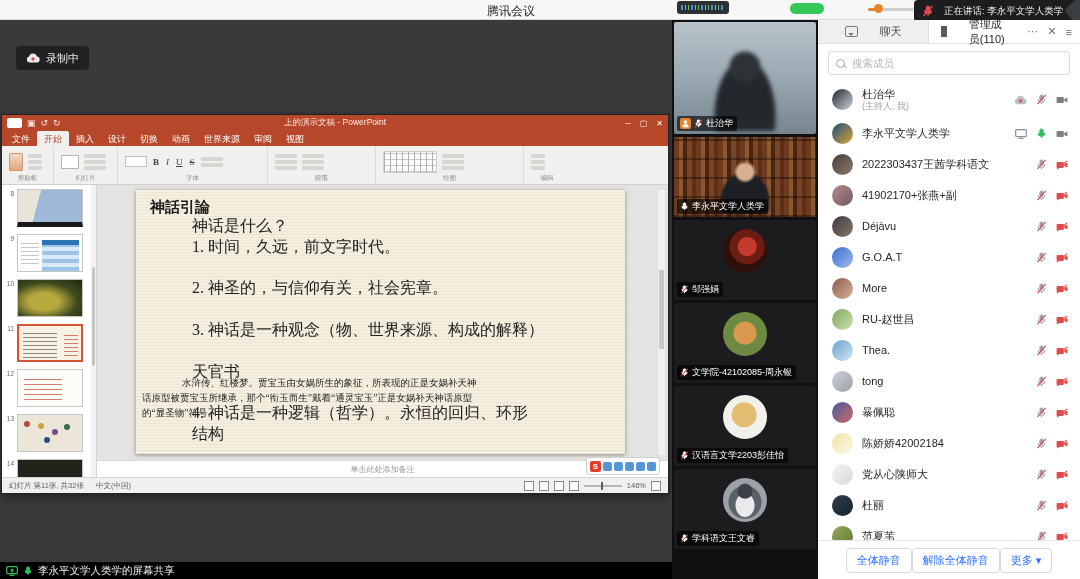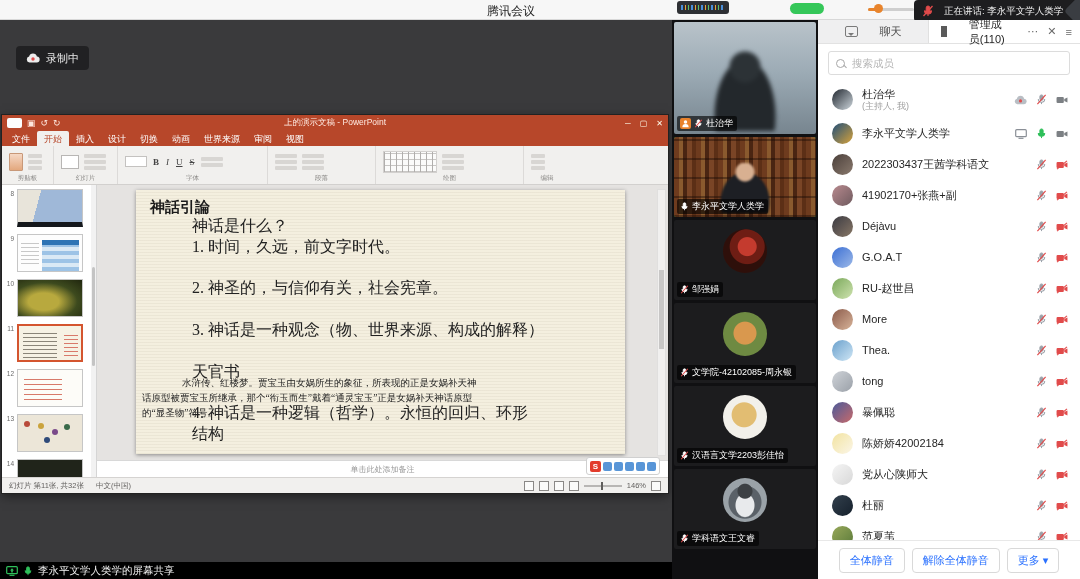--- a/index.html
+++ b/index.html
@@ -136,21 +136,21 @@
   #mlist{overflow:hidden;height:460px;}
   .mrow{display:flex;align-items:center;padding:0 12px 0 14px;height:31px;}
   .mrow.is-sub{height:37px;}
   .mava{width:21px;height:21px;border-radius:50%;margin-right:9px;flex:none;background:#ccc;}
   .mnames{display:flex;flex-direction:column;line-height:1.15;min-width:0;}
   .mname{font-size:11px;color:#262626;white-space:nowrap;overflow:hidden;text-overflow:ellipsis;max-width:150px;}
   .msub{font-size:9px;color:#9e9e9e;}
   .micons{margin-left:auto;display:flex;gap:9px;align-items:center;flex:none;}
   .micons .ic{display:flex;align-items:center;}
   .cloud-ic svg{display:block}
-  .panel-footer{position:absolute;bottom:0;left:0;right:0;height:38px;background:#fff;border-top:1px solid #e8e8e8;display:flex;align-items:center;justify-content:center;gap:7px;}
+  .panel-footer{position:absolute;bottom:0;left:0;right:0;height:38px;background:#fff;border-top:1px solid #e8e8e8;display:flex;align-items:center;justify-content:center;gap:0;}
   .fbtn{font-size:11px;color:#2970ff;border:1px solid #d9d9d9;border-radius:4px;padding:4px 10px;background:#fff;white-space:nowrap;cursor:pointer;font-family:"Liberation Sans",sans-serif;}
 </style>
 </head>
 <body>
 
 <div id="menubar">
   <span class="mb-title">腾讯会议</span>
   <span class="mb-widget">
       <i></i>
     </span>
@@ -685,49 +685,49 @@
             <svg viewBox="0 0 13 11" width="12" height="10">
               <rect class="cam-b" x="0.5" y="2.2" width="8" height="6.6" rx="1.2"></rect>
               <path class="cam-b" d="M9 4.5 L12.5 2.7 V8.3 L9 6.5 Z"></path>
               <line class="slash" x1="1" y1="10" x2="12" y2="1" stroke-width="1.3"></line>
             </svg>
           </span>
         </span>
       </div>
 
       <div class="mrow">
+        <span class="mava" style="background: linear-gradient(135deg, rgb(138, 90, 74), rgb(216, 180, 154));"></span>
+        <span class="mnames">
+          <span class="mname">More</span>
+
+        </span>
+        <span class="micons">
+
+          <span class="ic mic" data-st="muted">
+            <svg viewBox="0 0 12 12" width="11" height="11">
+              <rect class="mic-b" x="4.2" y="1" width="3.6" height="6" rx="1.8"></rect>
+              <path class="mic-b" d="M2.5 5.5 a3.5 3.5 0 0 0 7 0" stroke-width="1.1" fill="none"></path>
+              <line class="mic-b" x1="6" y1="9" x2="6" y2="11" stroke-width="1.1"></line>
+              <line class="slash" x1="1.5" y1="11" x2="10.5" y2="1" stroke-width="1.3"></line>
+            </svg>
+          </span>
+          <span class="ic cam" data-st="red">
+            <svg viewBox="0 0 13 11" width="12" height="10">
+              <rect class="cam-b" x="0.5" y="2.2" width="8" height="6.6" rx="1.2"></rect>
+              <path class="cam-b" d="M9 4.5 L12.5 2.7 V8.3 L9 6.5 Z"></path>
+              <line class="slash" x1="1" y1="10" x2="12" y2="1" stroke-width="1.3"></line>
+            </svg>
+          </span>
+        </span>
+      </div>
+
+      <div class="mrow">
         <span class="mava" style="background: linear-gradient(135deg, rgb(122, 168, 90), rgb(207, 227, 176));"></span>
         <span class="mnames">
           <span class="mname">RU-赵世昌</span>
-
-        </span>
-        <span class="micons">
-
-          <span class="ic mic" data-st="muted">
-            <svg viewBox="0 0 12 12" width="11" height="11">
-              <rect class="mic-b" x="4.2" y="1" width="3.6" height="6" rx="1.8"></rect>
-              <path class="mic-b" d="M2.5 5.5 a3.5 3.5 0 0 0 7 0" stroke-width="1.1" fill="none"></path>
-              <line class="mic-b" x1="6" y1="9" x2="6" y2="11" stroke-width="1.1"></line>
-              <line class="slash" x1="1.5" y1="11" x2="10.5" y2="1" stroke-width="1.3"></line>
-            </svg>
-          </span>
-          <span class="ic cam" data-st="red">
-            <svg viewBox="0 0 13 11" width="12" height="10">
-              <rect class="cam-b" x="0.5" y="2.2" width="8" height="6.6" rx="1.2"></rect>
-              <path class="cam-b" d="M9 4.5 L12.5 2.7 V8.3 L9 6.5 Z"></path>
-              <line class="slash" x1="1" y1="10" x2="12" y2="1" stroke-width="1.3"></line>
-            </svg>
-          </span>
-        </span>
-      </div>
-
-      <div class="mrow">
-        <span class="mava" style="background: linear-gradient(135deg, rgb(138, 90, 74), rgb(216, 180, 154));"></span>
-        <span class="mnames">
-          <span class="mname">More</span>
 
         </span>
         <span class="micons">
 
           <span class="ic mic" data-st="muted">
             <svg viewBox="0 0 12 12" width="11" height="11">
               <rect class="mic-b" x="4.2" y="1" width="3.6" height="6" rx="1.8"></rect>
               <path class="mic-b" d="M2.5 5.5 a3.5 3.5 0 0 0 7 0" stroke-width="1.1" fill="none"></path>
               <line class="mic-b" x1="6" y1="9" x2="6" y2="11" stroke-width="1.1"></line>
               <line class="slash" x1="1.5" y1="11" x2="10.5" y2="1" stroke-width="1.3"></line>

